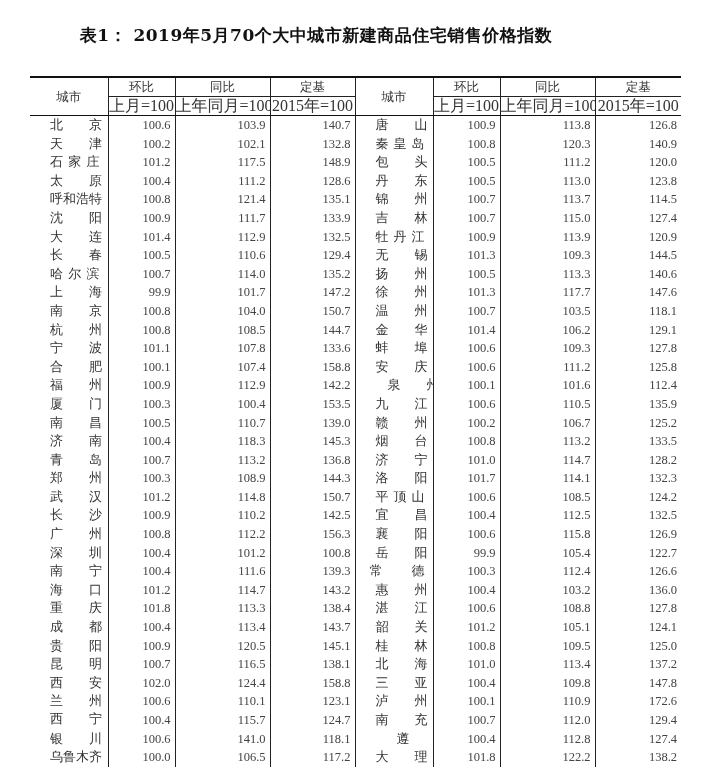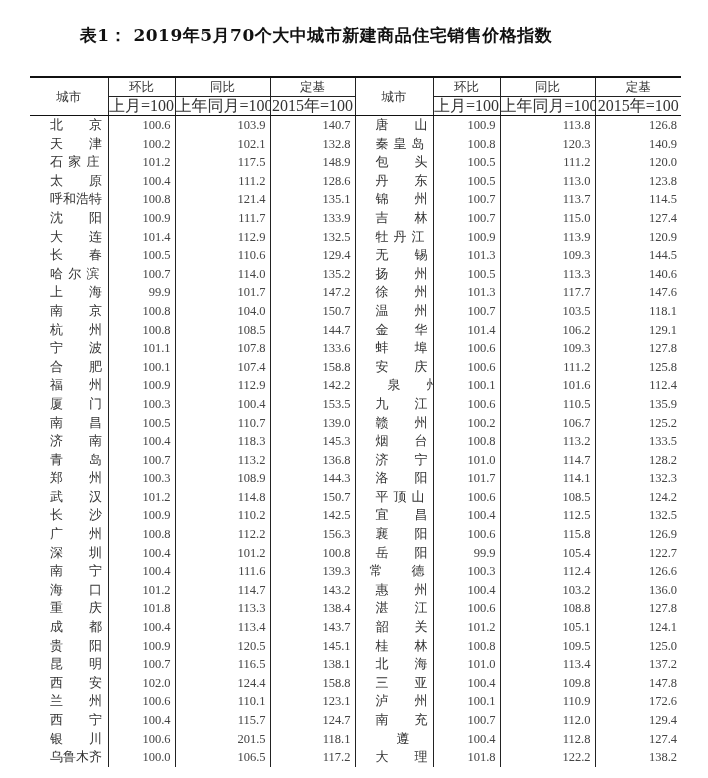--- a/index.html
+++ b/index.html
@@ -374,33 +374,33 @@
         <td class="city" style="text-align-last: justify;">兰　　州</td>
         <td class="num vl">100.6</td>
         <td class="num vl">110.1</td>
         <td class="num vl">123.1</td>
         <td class="city vl" style="text-align-last: justify;">泸　　州</td>
         <td class="num vl">100.1</td>
         <td class="num vl">110.9</td>
         <td class="num vl">172.6</td>
       </tr>
       <tr>
-        <td class="city" style="text-align-last: justify;">西　　宁</td>
+        <td class="city" style="text-align-last: justify; font-family: Liberation Mono, monospace;">西　　宁</td>
         <td class="num vl">100.4</td>
         <td class="num vl">115.7</td>
         <td class="num vl">124.7</td>
         <td class="city vl" style="text-align-last: justify;">南　　充</td>
         <td class="num vl">100.7</td>
         <td class="num vl">112.0</td>
         <td class="num vl">129.4</td>
       </tr>
       <tr>
         <td class="city" style="text-align-last: justify;">银　　川</td>
         <td class="num vl">100.6</td>
-        <td class="num vl">201.5</td>
+        <td class="num vl">141.0</td>
         <td class="num vl">118.1</td>
         <td class="city vl" style="text-align-last: justify; padding-left: 41px;">遵　　义</td>
         <td class="num vl">100.4</td>
         <td class="num vl">112.8</td>
         <td class="num vl">127.4</td>
       </tr>
       <tr>
         <td class="city">乌鲁木齐</td>
         <td class="num vl">100.0</td>
         <td class="num vl">106.5</td>

